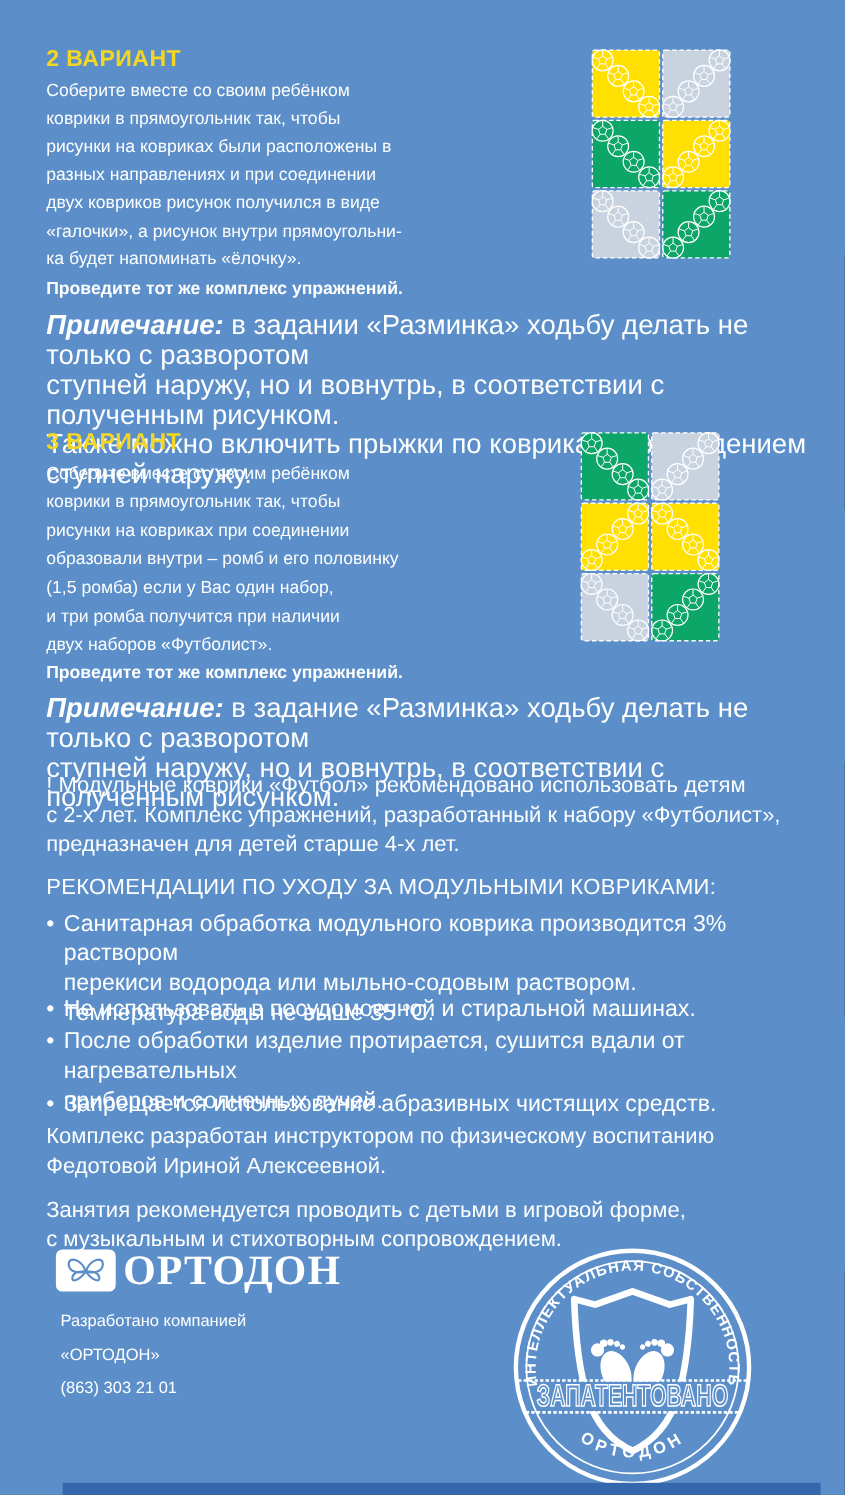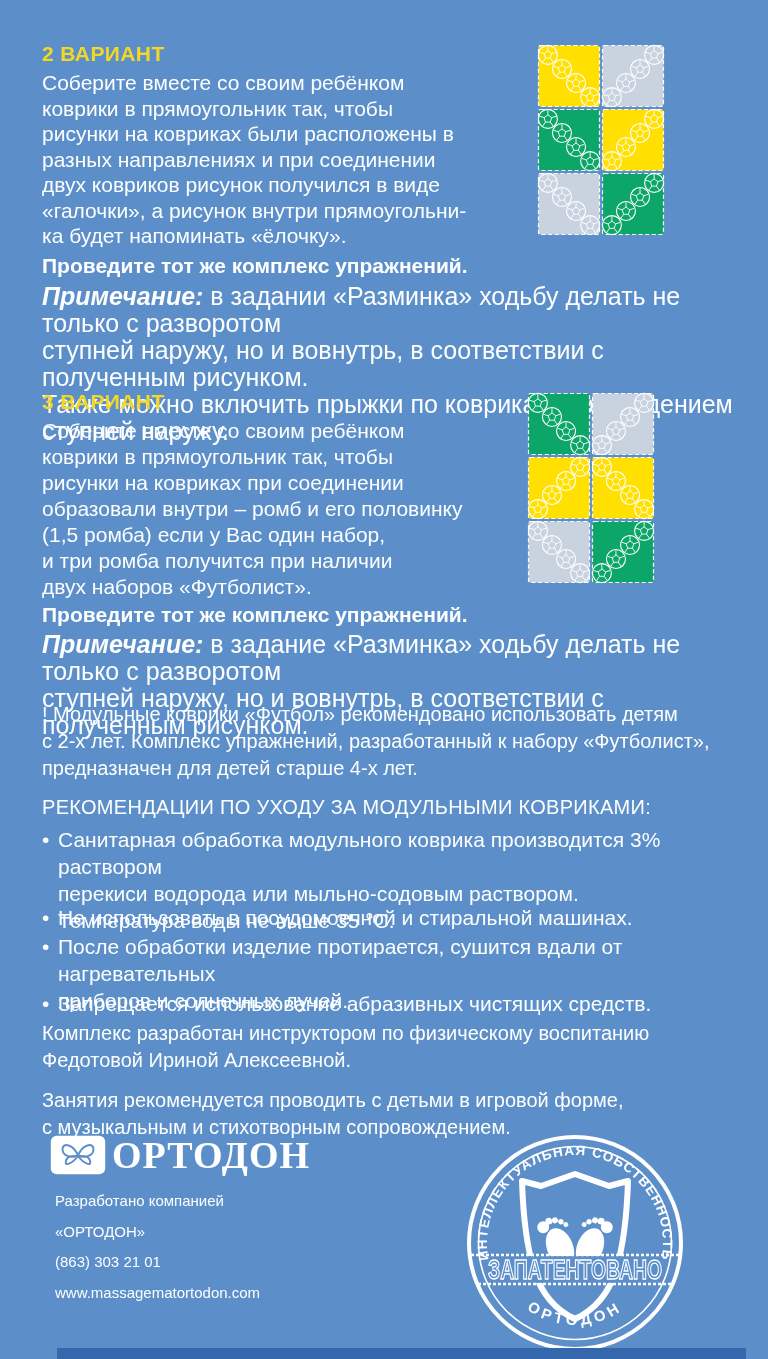--- a/index.html
+++ b/index.html
@@ -3,22 +3,22 @@
 <meta charset="utf-8">
 <style>
   html,body { margin:0; padding:0; background:#4a4a4a; }
   .page {
     position:relative; width:768px; height:1359px; overflow:hidden;
     background:#5C8FCA; color:#FDFEFE;
     font-family:"Liberation Sans", sans-serif;
   }
   .abs { position:absolute; left:42px; right:26px; }
   .vtitle { color:#F3D724; font-size:21px; font-weight:bold; letter-spacing:0.4px; margin:0; }
-  .body-col { font-size:21px; line-height:25.5px; white-space:pre-line; margin:0; }
-  .boldline { font-size:21px; font-weight:bold; margin:0; }
+  .body-col { font-size:16px; line-height:25.5px; white-space:pre-line; margin:0; }
+  .boldline { font-size:16px; font-weight:bold; margin:0; }
   .note { font-size:25px; line-height:27px; margin:0; white-space:pre-line; }
   .note-label { font-weight:bold; font-style:italic; }
   .para { font-size:20px; line-height:27px; margin:0; white-space:pre-line; }
   .care-title { font-size:20px; font-weight:normal; letter-spacing:0.3px; margin:0; }
   .bullet { display:flex; font-size:21px; line-height:27px; }
   .bullet .dot { width:16px; flex:0 0 16px; }
   .bullet .btext { white-space:pre-line; }
   .logo-row { position:absolute; left:50px; top:1133px; display:flex; align-items:center; }
   .logo-text { font-family:"Liberation Serif", serif; font-weight:bold; font-size:38px;
                letter-spacing:1px; color:#FFFFFF; margin-left:6px; }
@@ -459,21 +459,20 @@
         <path d="M28,21 C34,29 42,32 40,25.5 C38,20 32,21 28,21 Z"></path>
       </g>
     </svg>
     <span class="logo-text">ОРТОДОН</span>
   </div>
 
   <div class="footer">
     <div>Разработано компанией</div>
     <div>«ОРТОДОН»</div>
     <div>(863) 303 21 01</div>
-    <div>www.massagematortodon.com</div>
   </div>
 
   <svg class="stamp-svg" width="230" height="230" viewBox="0 0 230 230">
     <defs>
       <path id="arcTop" d="M 32.3,145.1 A 88,88 0 1 1 197.7,145.1" fill="none"></path>
       <path id="arcBottom" d="M 52.2,167.7 A 82,82 0 0 0 177.8,167.7" fill="none"></path>
     </defs>
     <circle cx="115" cy="115" r="106" fill="none" stroke="#FFFFFF" stroke-width="4"></circle>
     <circle cx="115" cy="115" r="96.5" fill="none" stroke="#FFFFFF" stroke-width="1.6"></circle>
 

